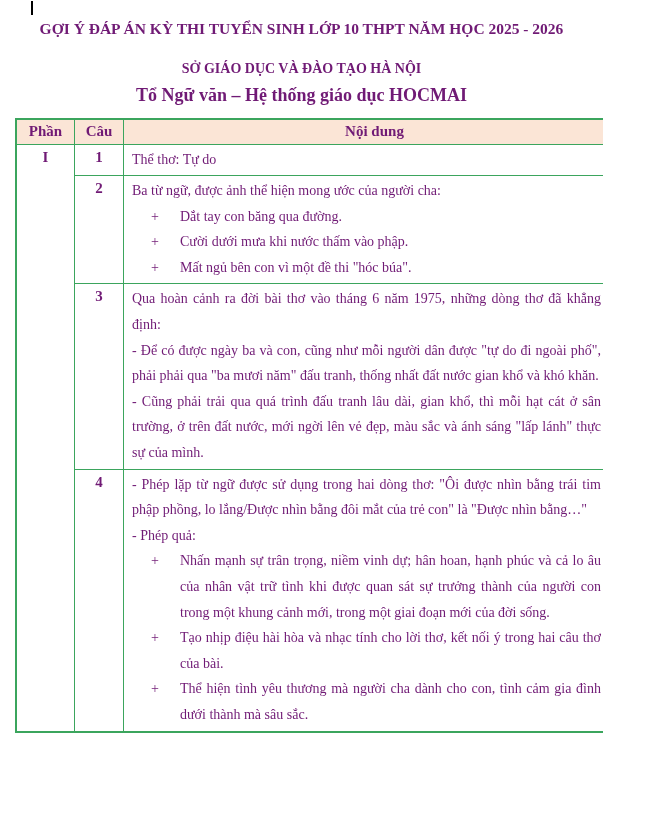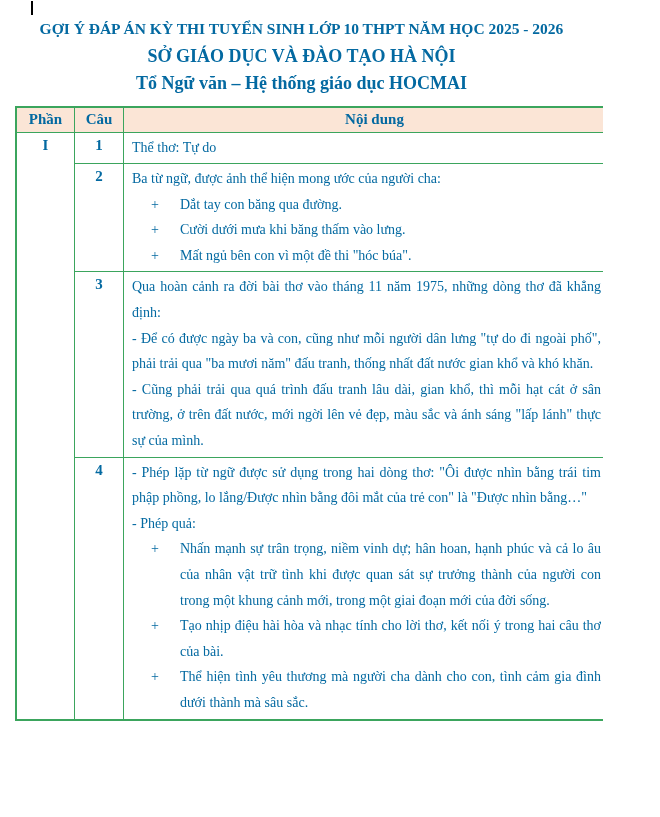--- a/index.html
+++ b/index.html
@@ -1,39 +1,39 @@
 <!DOCTYPE html>
 <html style="--border-green: #3BA55D; --header-fill: #FBE5D6;"><head>
 <meta charset="utf-8">
 <style>
   html, body { margin: 0; padding: 0; background: #fff; }
   .page {
     position: relative;
     width: 603px;
     height: 817px;
     background: #fff;
-    color: #0369a1;
+    color: #701a75;
     font-family: "Liberation Serif", "DejaVu Serif", serif;
     overflow: hidden;
   }
   .caret {
     position: absolute;
     left: 31px;
     top: 1px;
     width: 2px;
     height: 14px;
     background: #000;
   }
   .titles {
     padding-top: 15px;
     text-align: center;
     font-weight: bold;
   }
   .title-l1 { font-size: 15.5px; line-height: 27.5px; }
-  .title-l2 { font-size: 18px; line-height: 27.5px; }
+  .title-l2 { font-size: 14px; line-height: 27.5px; margin-top: 12px; }
   .title-l3 { font-size: 14.5px; line-height: 27.5px; }
   .title-l4 { font-size: 18px;   line-height: 27.5px; }
 
   table.answers {
     border-collapse: collapse;
     table-layout: fixed;
     width: 612px;
     margin: 8px 0 0 15px;
     border: 2px solid var(--border-green, #3BA55D);
   }
@@ -100,33 +100,33 @@
         <tr>
           <td class="cau">2</td>
           <td class="noidung">
             <div class="para">Ba từ ngữ, được ảnh thể hiện mong ước của người cha:</div>
             <div class="bullet">
               <span class="marker">+</span>
               <div class="btext">Dắt tay con băng qua đường.</div>
             </div>
             <div class="bullet">
               <span class="marker">+</span>
-              <div class="btext">Cười dưới mưa khi băng thấm vào lưng.</div>
+              <div class="btext">Cười dưới mưa khi nước thấm vào phập.</div>
             </div>
             <div class="bullet">
               <span class="marker">+</span>
               <div class="btext">Mất ngủ bên con vì một đề thi "hóc búa".</div>
             </div>
           </td>
         </tr>
         <tr>
           <td class="cau">3</td>
           <td class="noidung">
-            <div class="para">Qua hoàn cảnh ra đời bài thơ vào tháng 11 năm 1975, những dòng thơ đã khẳng định:</div>
-            <div class="para">- Để có được ngày ba và con, cũng như mỗi người dân lưng "tự do đi ngoài phố", phải trải qua "ba mươi năm" đấu tranh, thống nhất đất nước gian khổ và khó khăn.</div>
+            <div class="para">Qua hoàn cảnh ra đời bài thơ vào tháng 6 năm 1975, những dòng thơ đã khẳng định:</div>
+            <div class="para">- Để có được ngày ba và con, cũng như mỗi người dân được "tự do đi ngoài phố", phải phải qua "ba mươi năm" đấu tranh, thống nhất đất nước gian khổ và khó khăn.</div>
             <div class="para">- Cũng phải trải qua quá trình đấu tranh lâu dài, gian khổ, thì mỗi hạt cát ở sân trường, ở trên đất nước, mới ngời lên vẻ đẹp, màu sắc và ánh sáng "lấp lánh" thực sự của mình.</div>
           </td>
         </tr>
         <tr>
           <td class="cau">4</td>
           <td class="noidung">
             <div class="para">- Phép lặp từ ngữ được sử dụng trong hai dòng thơ: "Ôi được nhìn bằng trái tim phập phồng, lo lắng/Được nhìn bằng đôi mắt của trẻ con" là "Được nhìn bằng…"</div>
             <div class="para">- Phép quả:</div>
             <div class="bullet">
               <span class="marker">+</span>

